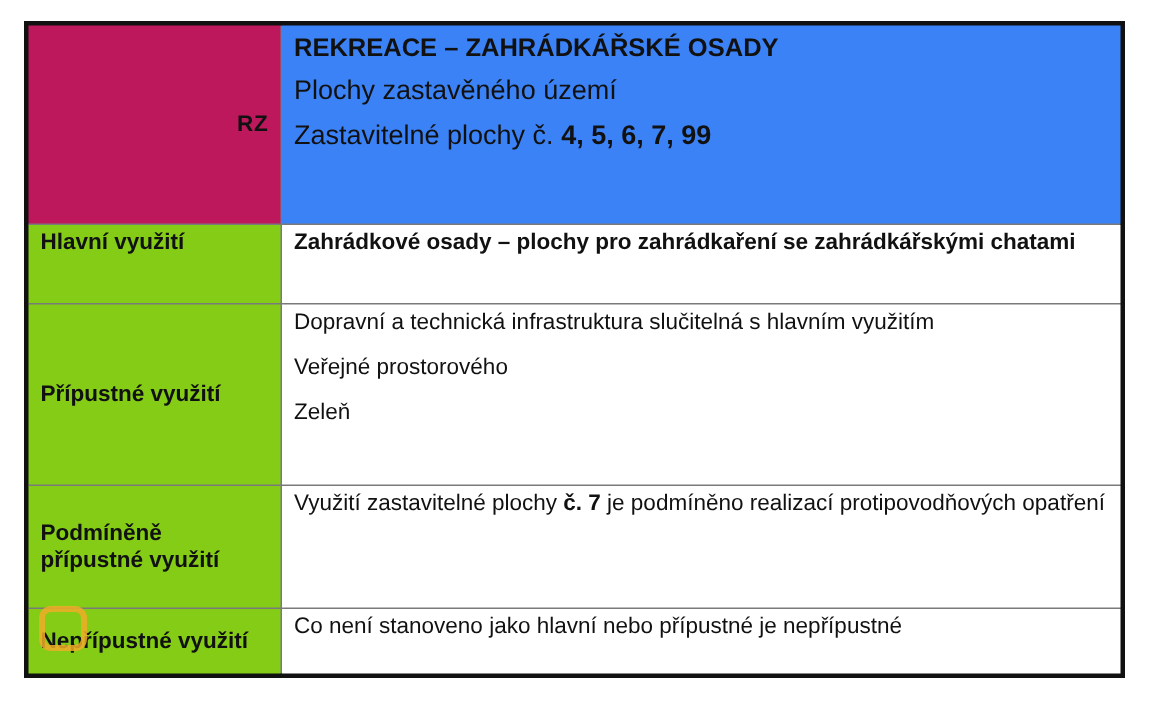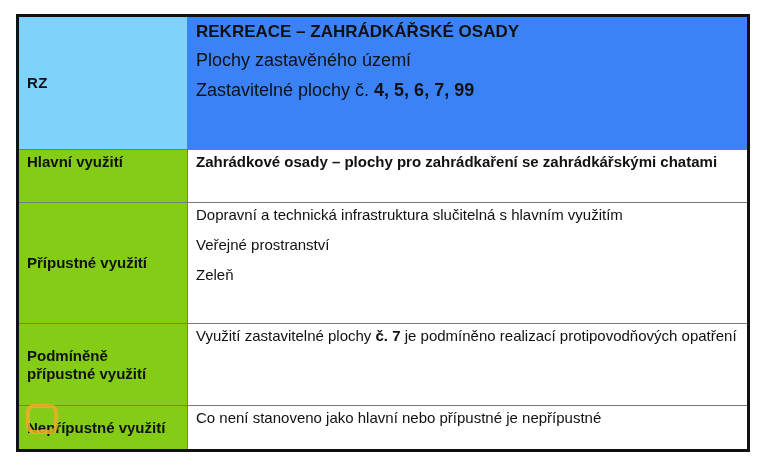--- a/index.html
+++ b/index.html
@@ -28,22 +28,22 @@
     }
     .reg-table td {
       border: 1px solid #7a7a7a;
       padding: 0 8px;
       vertical-align: middle;
       font-size: 15px;
       line-height: 18px;
     }
     .col-left { width: 170px; }
     .code-cell {
-      background: #7dd3fc;
-      text-align: left;
+      background: #be185d;
+      text-align: right;
       font-weight: bold;
       font-size: 34px;
       letter-spacing: 0.5px;
     }
     .head-cell {
       background: #3b82f6;
       vertical-align: top !important;
       padding-top: 4px !important;
     }
     .head-title {
@@ -129,21 +129,21 @@
     </td>
   </tr>
   <tr style="height:45px;">
     <td class="label-cell" style="vertical-align:top;padding-top:3px;">Hlavní využití</td>
     <td class="value-cell top bold justify">Zahrádkové osady – plochy pro zahrádkaření se zahrádkářskými chatami</td>
   </tr>
   <tr style="height:103px;">
     <td class="label-cell">Přípustné využití</td>
     <td class="value-cell top">
       <div class="para">Dopravní a technická infrastruktura slučitelná s hlavním využitím</div>
-      <div class="para">Veřejné prostranství</div>
+      <div class="para">Veřejné prostorového</div>
       <div class="para">Zeleň</div>
     </td>
   </tr>
   <tr style="height:70px;">
     <td class="label-cell">Podmíněně přípustné využití</td>
     <td class="value-cell top justify">
       <div class="cond-para" style="margin-top:-6px;"><span>Využití zastavitelné plochy </span><span class="bold">č. 7</span><span> je podmíněno realizací protipovodňových opatření</span></div>
     </td>
   </tr>
   <tr style="height:38px;">

